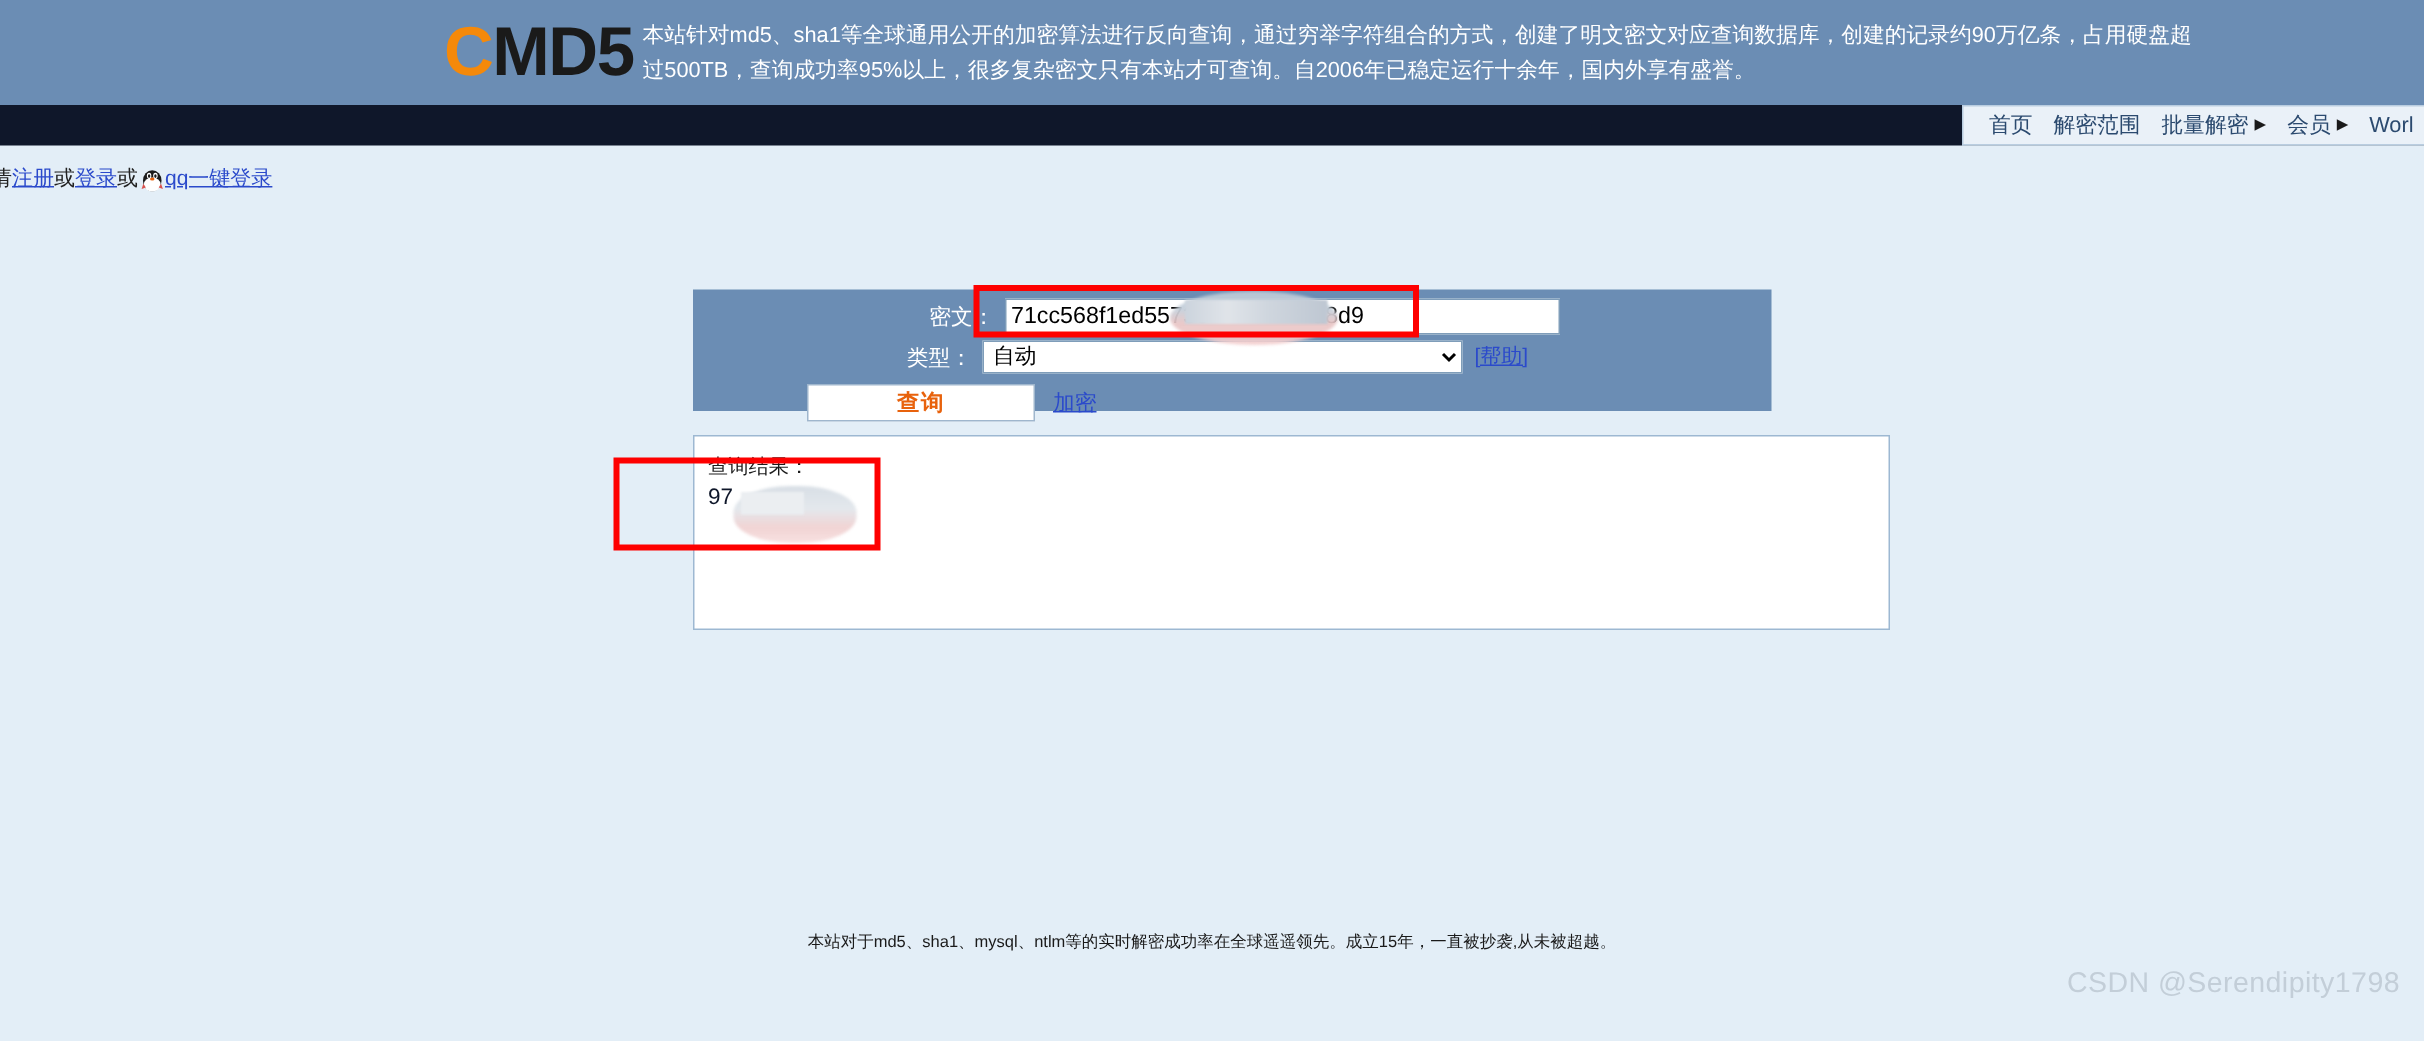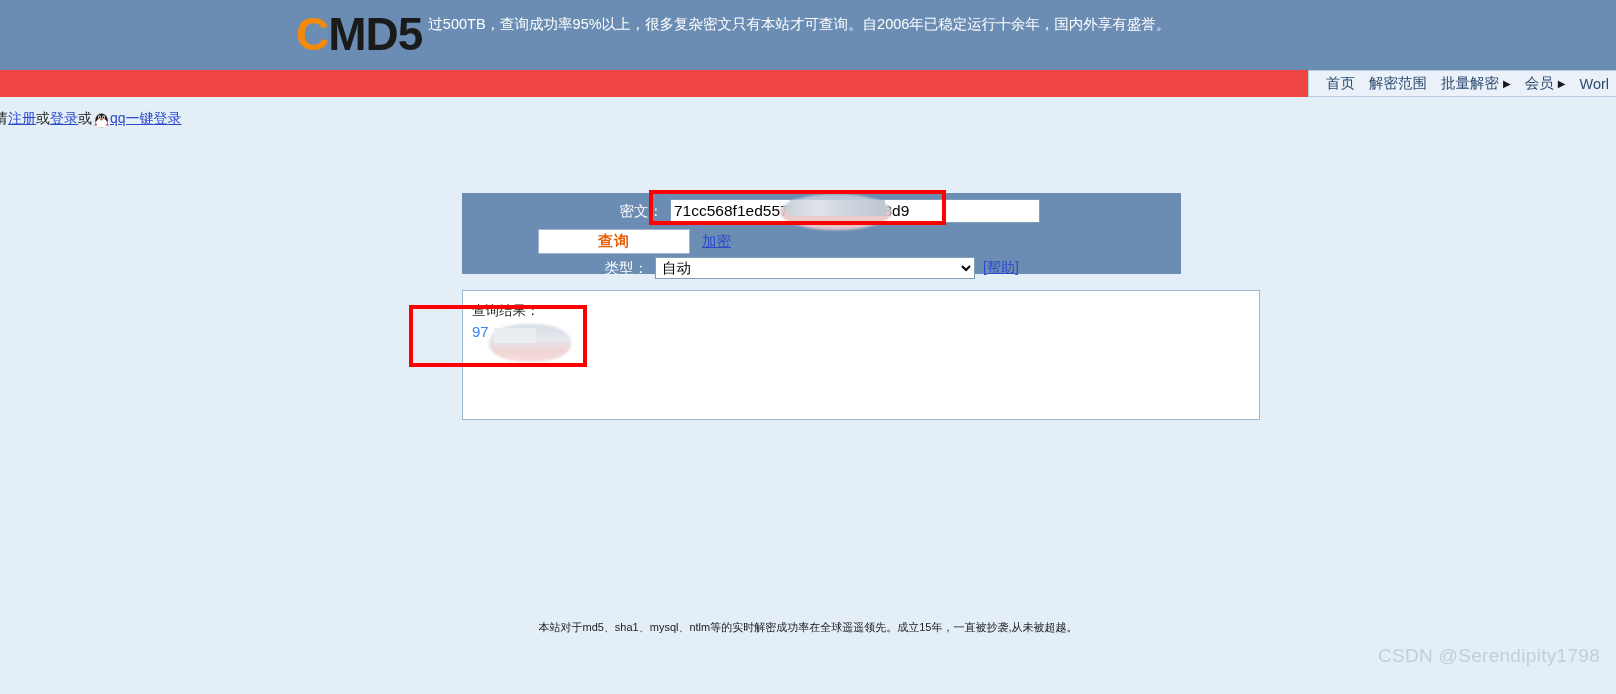--- a/index.html
+++ b/index.html
@@ -45,21 +45,21 @@
     font-size: 14.5px;
     line-height: 23px;
     max-width: 1300px;
   }
   .header-desc div { white-space: nowrap; }
 
   
   .navwrap {
     width: 100%;
     height: 27px;
-    background: #ef4444;
+    background: #0f172a;
     position: relative;
   }
   .nav {
     position: absolute;
     right: 0;
     top: 0;
     height: 27px;
     display: flex;
     align-items: center;
     background: #eaf1f8;
@@ -210,21 +210,21 @@
     top: 11px;
     font-size: 13.5px;
     color: #1a1a1a;
     white-space: nowrap;
   }
   .result-value {
     position: absolute;
     left: 9px;
     top: 32px;
     font-size: 15px;
-    color: #3b82f6;
+    color: #0f172a;
     white-space: nowrap;
   }
 
   
   .blob {
     position: absolute;
     pointer-events: none;
   }
   .blob-hash {
     left: 780px;
@@ -316,20 +316,21 @@
   }
 </style>
 </head>
 <body>
 
 <div class="header">
   <div class="logo">
     <span class="c">C</span><span class="md5">MD5</span>
   </div>
   <div class="header-desc">
+    <div>本站针对md5、sha1等全球通用公开的加密算法进行反向查询，通过穷举字符组合的方式，创建了明文密文对应查询数据库，创建的记录约90万亿条，占用硬盘超</div>
     <div>过500TB，查询成功率95%以上，很多复杂密文只有本站才可查询。自2006年已稳定运行十余年，国内外享有盛誉。</div>
   </div>
 </div>
 
 <div class="navwrap">
   <div class="nav">
     <div class="nav-item">
       <span>首页</span>
     </div>
     <div class="nav-item">
@@ -367,31 +368,31 @@
         <path d="M13.4 11.5 L14.6 15 L11.8 14 Z" fill="#d9534f"></path>
       </svg></span>
     <a>qq一键登录</a>
 </div>
 
 <div class="panel">
   <div class="row row-1">
     <div class="field-label">密文：</div>
     <input class="hash-input" type="text" value="71cc568f1ed55738                d8d9" style="">
   </div>
-  <div class="row row-3">
-    <button class="submit-btn">查询</button>
-    <a class="encrypt-link">加密</a>
-  </div>
   <div class="row row-2">
     <div class="field-label">类型：</div>
     <select class="type-select">
       <option>自动</option>
     </select>
     <a class="help-link"><u>[帮助]</u></a>
   </div>
+  <div class="row row-3">
+    <button class="submit-btn">查询</button>
+    <a class="encrypt-link">加密</a>
+  </div>
 </div>
 
 <div class="result-box">
   <div class="result-title">查询结果：</div>
   <div class="result-value">97</div>
 </div>
 
 <div class="blob blob-hash"></div>
 <div class="blob blob-hash-2"></div>
 <div class="blob blob-result"></div>

